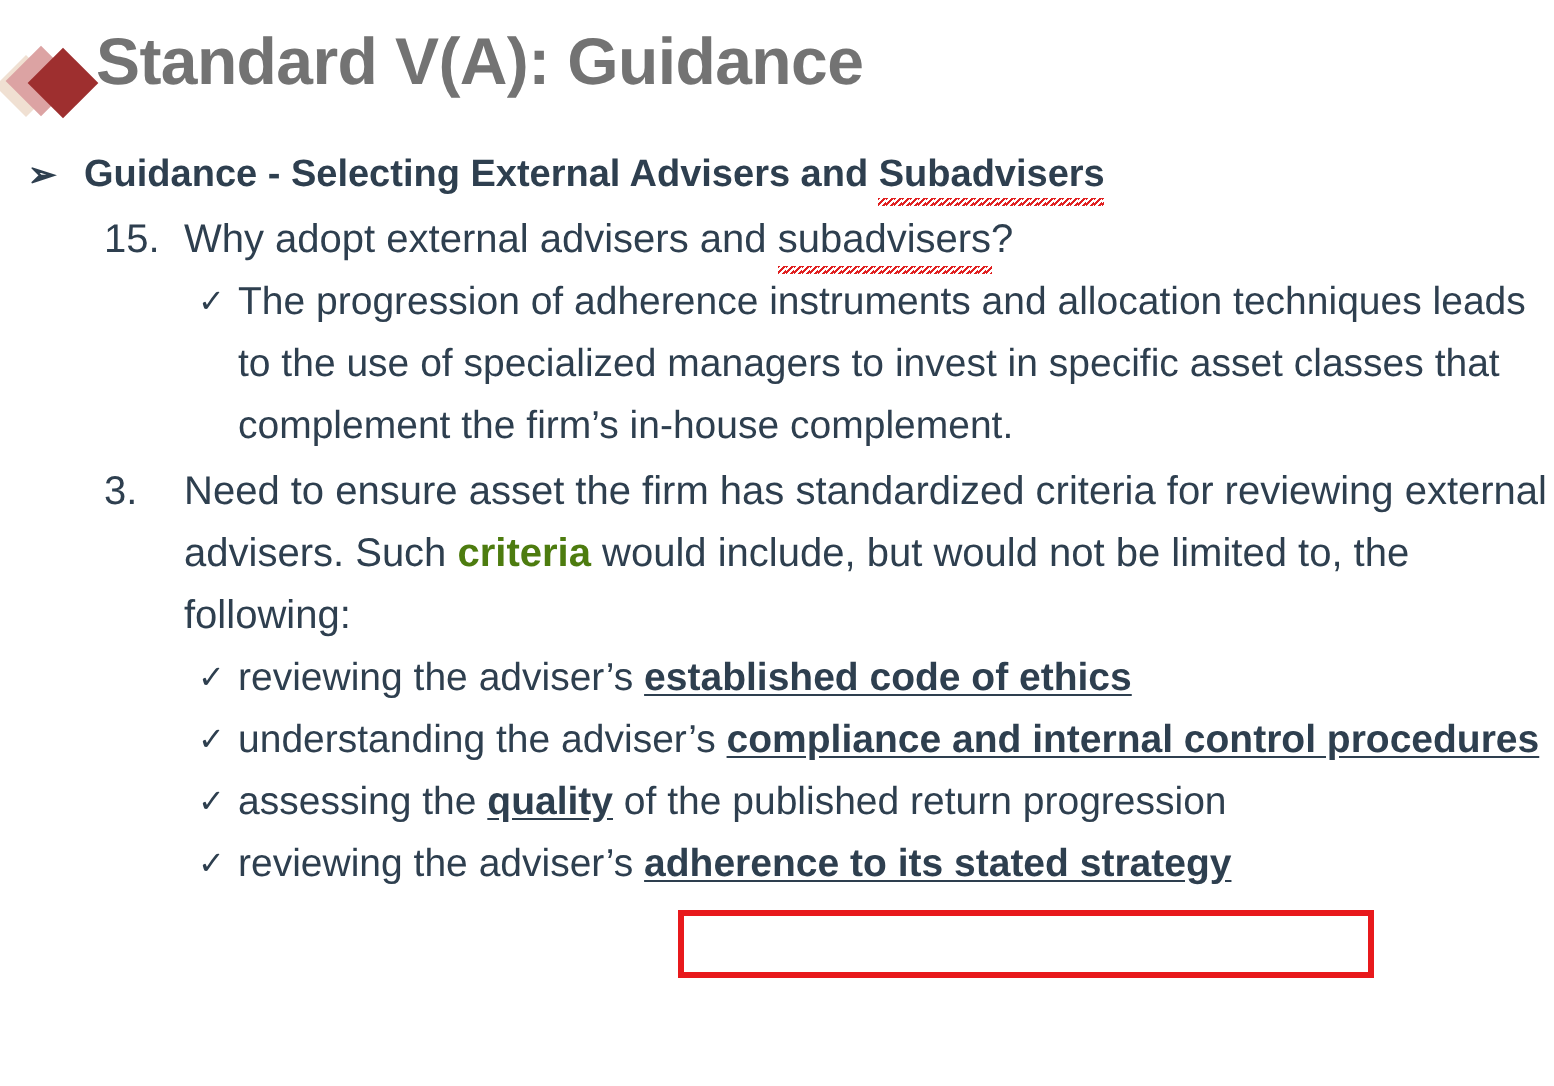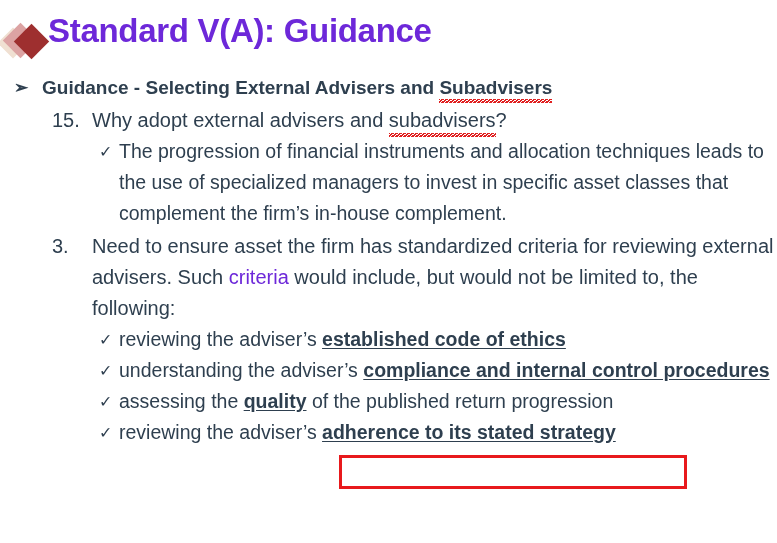--- a/index.html
+++ b/index.html
@@ -49,21 +49,21 @@
     width: 25px; height: 25px;
     left: 17px; top: 9px;
     background: #9e2f2f;
   }
   .slide-title {
     position: absolute;
     left: 48px;
     top: 0px;
     font-size: 33px;
     font-weight: bold;
-    color: #6d28d9;
+    color: #737373;
     letter-spacing: -0.3px;
     white-space: nowrap;
   }
 
   
   .body-area {
     position: absolute;
     left: 0;
     top: 74px;
     width: 777px;
@@ -114,21 +114,21 @@
   .lvl3 .check-bullet {
     position: absolute;
     left: 99px;
     top: 0;
     font-size: 16px;
     line-height: 31px;
   }
 
   u, .u { text-underline-offset: 2px; }
   .bu { font-weight: bold; text-decoration: underline; text-underline-offset: 2px; }
-  .red-word { color: #6d28d9; font-weight: normal; text-align: center; }
+  .red-word { color: #4d7c0f; font-weight: bold; text-align: center; }
 
   
   .sp {
     position: relative;
     display: inline-block;
     text-align: right;
   }
   .sp::after {
     content: "";
     position: absolute;
@@ -173,21 +173,21 @@
 
   <div class="lvl1">
     <span class="arrow-bullet">➢</span><span>Guidance - Selecting External Advisers and </span><span class="sp">Subadvisers</span>
   </div>
 
   <div class="lvl2">
     <span class="num-bullet">15.</span><span>Why adopt external advisers and </span><span class="sp">subadvisers</span><span>?</span>
   </div>
 
   <div class="lvl3">
-    <span class="check-bullet">✓</span><span>The progression of financial instruments and allocation techniques leads to the use of specialized managers to </span><span class="u">invest in specific asset classes</span><span> that complement the </span><span class="u">firm’s in-house complement.</span>
+    <span class="check-bullet">✓</span><span>The progression of adherence instruments and allocation techniques leads to the use of specialized managers to </span><span class="u">invest in specific asset classes</span><span> that complement the </span><span class="u">firm’s in-house complement.</span>
   </div>
 
   <div class="lvl2">
     <span class="num-bullet">3.</span><span>Need to </span><span class="u">ensure</span><span> asset the </span><span class="u">firm has standardized criteria</span><span> for </span><span class="u">reviewing external advisers</span><span>. Such </span><span class="red-word">criteria</span><span> would include, but would not be limited to, the following:</span>
   </div>
 
   <div class="lvl3">
     <span class="check-bullet">✓</span><span>reviewing the adviser’s </span><span class="bu">established code of ethics</span>
   </div>
 

